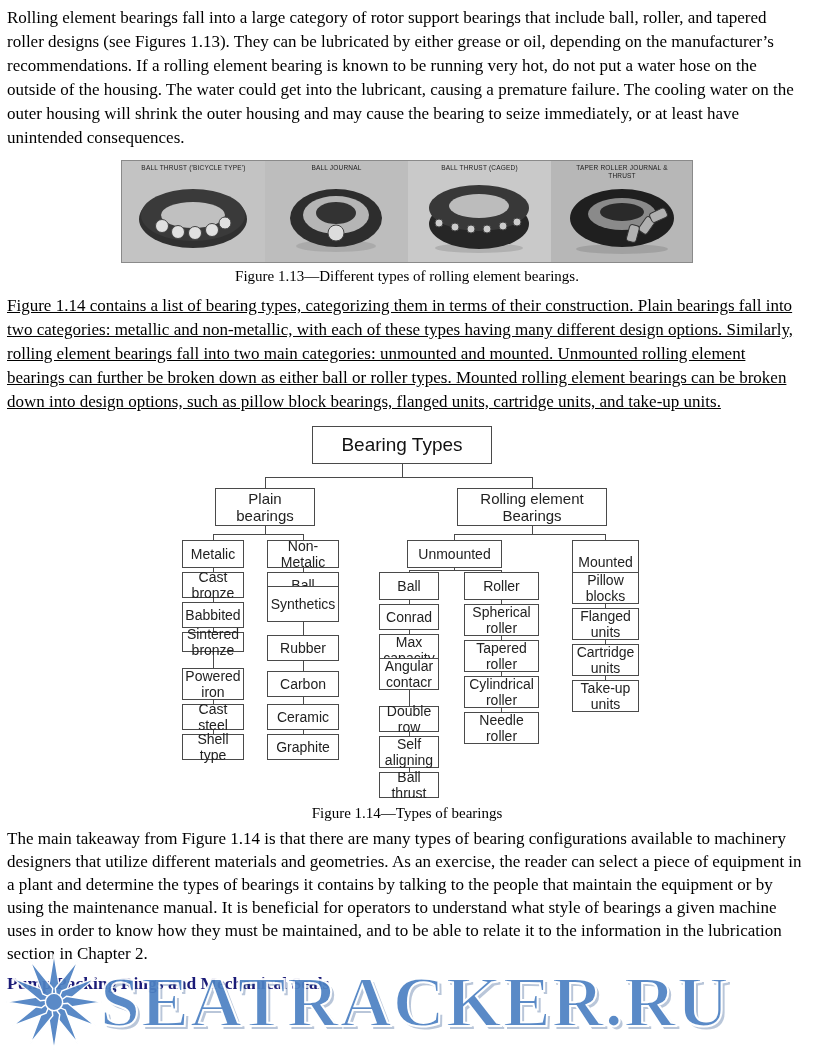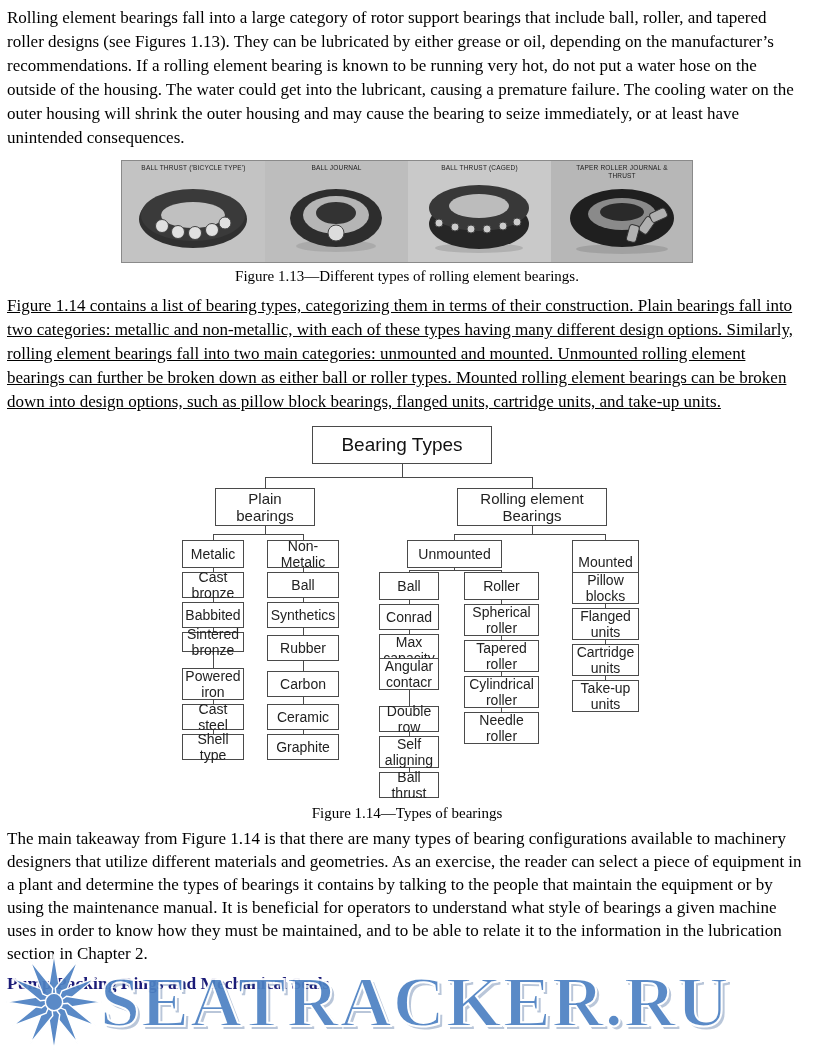--- a/index.html
+++ b/index.html
@@ -138,21 +138,21 @@
     <div class="dbox" style="left:15px;top:118px;width:62px;height:28px">Metalic</div>
     <div class="dbox" style="left:15px;top:150px;width:62px;height:26px">Cast bronze</div>
     <div class="dbox" style="left:15px;top:180px;width:62px;height:26px">Babbited</div>
     <div class="dbox" style="left:15px;top:210px;width:62px;height:20px">Sintered bronze</div>
     <div class="dbox" style="left:15px;top:246px;width:62px;height:32px">Powered iron</div>
     <div class="dbox" style="left:15px;top:282px;width:62px;height:26px">Cast steel</div>
     <div class="dbox" style="left:15px;top:312px;width:62px;height:26px">Shell type</div>
 
     <div class="dbox" style="left:100px;top:118px;width:72px;height:28px">Non-Metalic</div>
     <div class="dbox" style="left:100px;top:150px;width:72px;height:26px">Ball</div>
-    <div class="dbox" style="left:100px;top:180px;width:72px;height:26px">Synthetics</div>
+    <div class="dbox" style="left:100px;top:164px;width:72px;height:36px">Synthetics</div>
     <div class="dbox" style="left:100px;top:213px;width:72px;height:26px">Rubber</div>
     <div class="dbox" style="left:100px;top:249px;width:72px;height:26px">Carbon</div>
     <div class="dbox" style="left:100px;top:282px;width:72px;height:26px">Ceramic</div>
     <div class="dbox" style="left:100px;top:312px;width:72px;height:26px">Graphite</div>
 
     <div class="dbox" style="left:240px;top:118px;width:95px;height:28px">Unmounted</div>
     <div class="dbox" style="left:405px;top:118px;width:67px;height:44px">Mounted</div>
 
     <div class="dbox" style="left:212px;top:150px;width:60px;height:28px">Ball</div>
     <div class="dbox" style="left:297px;top:150px;width:75px;height:28px">Roller</div>

